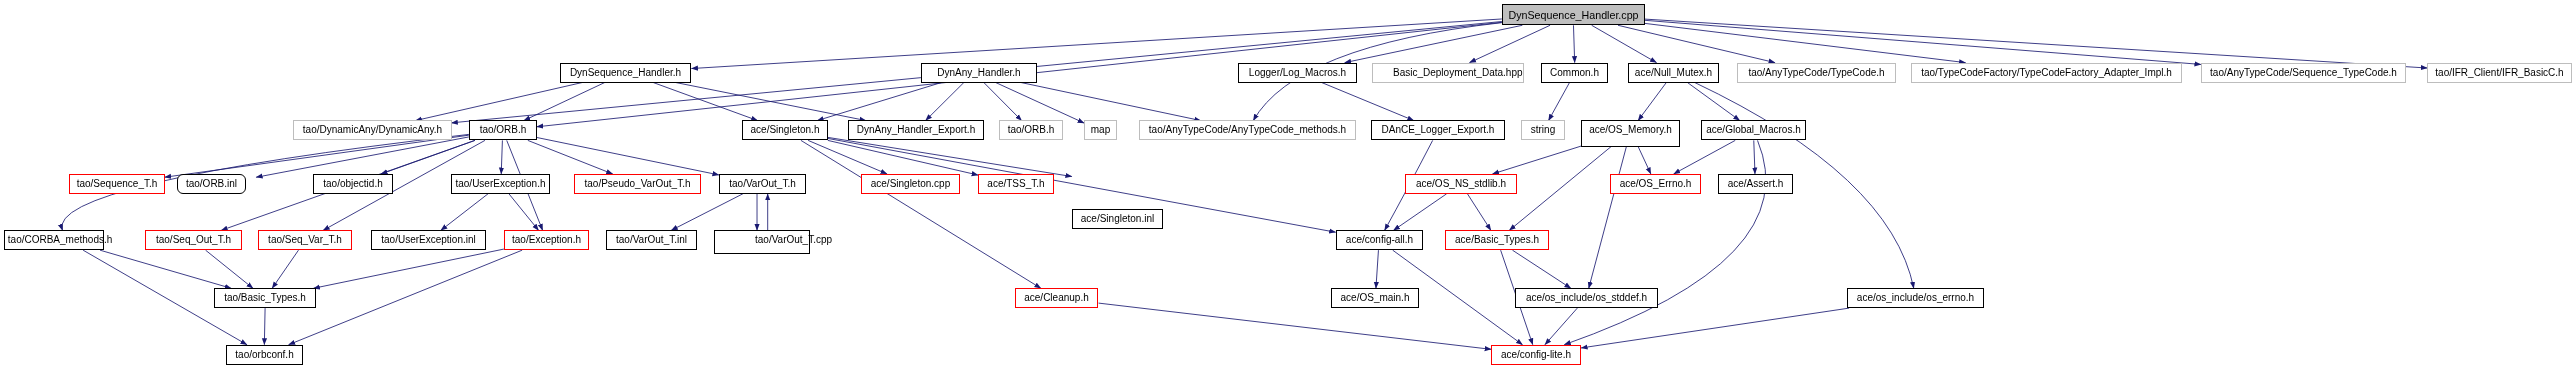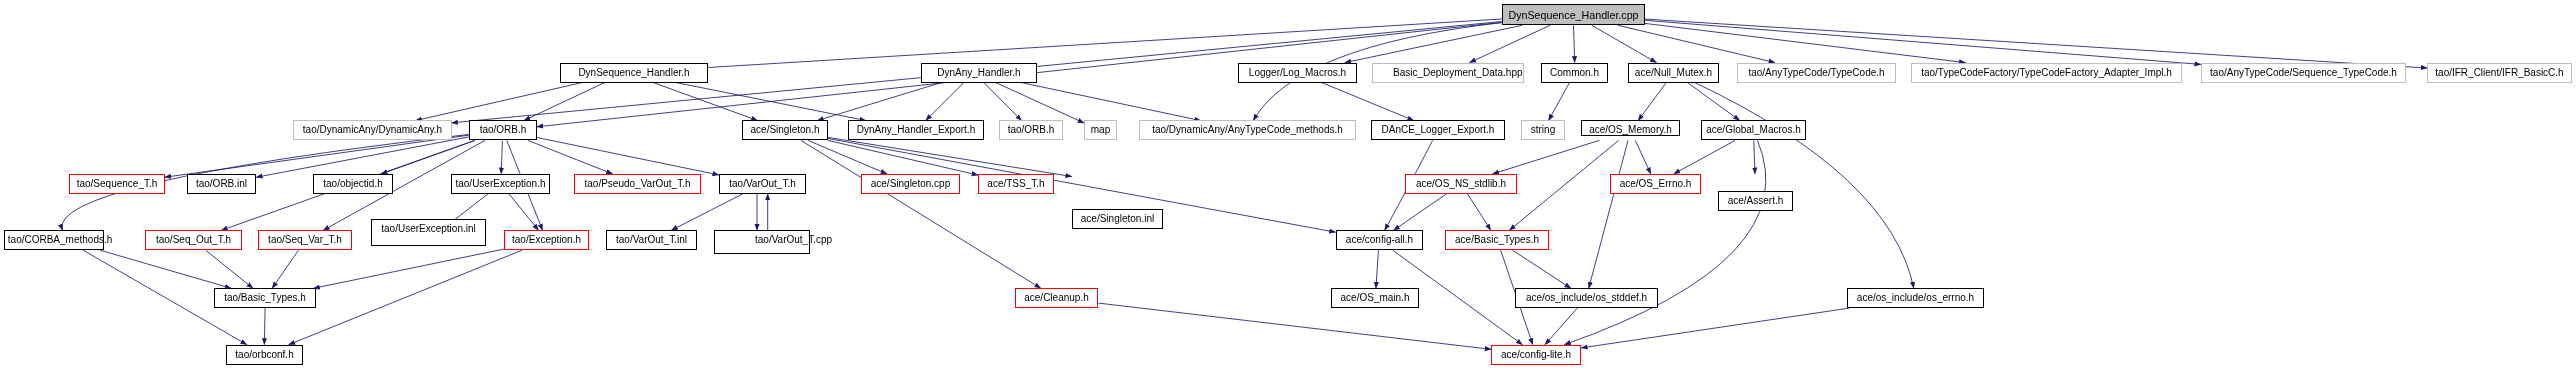--- a/index.html
+++ b/index.html
@@ -91,57 +91,57 @@
         <path d="M391.51973684210526,328 L356.98026315789474,378" stroke="#191970" stroke-width="1.1" marker-end="url(#arrow)"></path>
         <path d="M661,326.5338753387534 L411.11842105263156,378" stroke="#191970" stroke-width="1.1" marker-end="url(#arrow)"></path>
         <path d="M684.89,328 L378.61,452" stroke="#191970" stroke-width="1.1" marker-end="url(#arrow)"></path>
         <path d="M347.7364864864865,404 L346.7635135135135,452" stroke="#191970" stroke-width="1.1" marker-end="url(#arrow)"></path>
         <path d="M974.527027027027,254 L880.472972972973,302" stroke="#191970" stroke-width="1.1" marker-end="url(#arrow)"></path>
         <path d="M993,254 L993,302" stroke="#191970" stroke-width="1.1" marker-end="url(#arrow)"></path>
         <path d="M1007,302 L1007,254" stroke="#191970" stroke-width="1.1" marker-end="url(#arrow)"></path>
       </g>
   </svg>
 <div class="node main" style="left: 1502px; top: 3.8px; width: 143px; height: 21.3px; line-height: 20px; background: rgb(191, 191, 191);">DynSequence_Handler.cpp</div>
-    <div class="node black" style="left: 560px; top: 63px; width: 148px; height: 20px; line-height: 18.3px;">DynSequence_Handler.h</div>
+    <div class="node black" style="left: 560px; top: 63px; width: 131px; height: 20px; line-height: 18.3px;">DynSequence_Handler.h</div>
     <div class="node black" style="left: 921px; top: 63px; width: 116px; height: 20px; line-height: 18.3px;">DynAny_Handler.h</div>
     <div class="node black" style="left: 1238px; top: 63px; width: 119px; height: 20px; line-height: 18.3px;">Logger/Log_Macros.h</div>
     <div class="node grey" style="left: 1372px; top: 63px; width: 152px; height: 20px; line-height: 18.3px; border-color: rgb(189, 189, 189); padding-left: 20px;">Basic_Deployment_Data.hpp</div>
     <div class="node black" style="left: 1541px; top: 63px; width: 67px; height: 20px; line-height: 18.3px;">Common.h</div>
     <div class="node black" style="left: 1628px; top: 63px; width: 91px; height: 20px; line-height: 18.3px;">ace/Null_Mutex.h</div>
     <div class="node grey" style="left: 1737px; top: 63px; width: 159px; height: 20px; line-height: 18.3px; border-color: rgb(189, 189, 189);">tao/AnyTypeCode/TypeCode.h</div>
     <div class="node grey" style="left: 2201px; top: 63px; width: 205px; height: 20px; line-height: 18.3px; border-color: rgb(189, 189, 189);">tao/AnyTypeCode/Sequence_TypeCode.h</div>
     <div class="node grey" style="left: 1911px; top: 63px; width: 271px; height: 20px; line-height: 18.3px; border-color: rgb(189, 189, 189);">tao/TypeCodeFactory/TypeCodeFactory_Adapter_Impl.h</div>
     <div class="node grey" style="left: 2427px; top: 63px; width: 145px; height: 20px; line-height: 18.3px; border-color: rgb(189, 189, 189);">tao/IFR_Client/IFR_BasicC.h</div>
     <div class="node grey" style="left: 293px; top: 120px; width: 159px; height: 20px; line-height: 18.3px; border-color: rgb(189, 189, 189);">tao/DynamicAny/DynamicAny.h</div>
     <div class="node black" style="left: 469px; top: 120px; width: 68px; height: 20px; line-height: 18.3px;">tao/ORB.h</div>
     <div class="node black" style="left: 742px; top: 120px; width: 86px; height: 20px; line-height: 18.3px;">ace/Singleton.h</div>
     <div class="node black" style="left: 848px; top: 120px; width: 136px; height: 20px; line-height: 18.3px;">DynAny_Handler_Export.h</div>
     <div class="node grey" style="left: 999px; top: 120px; width: 64px; height: 20px; line-height: 18.3px; border-color: rgb(189, 189, 189);">tao/ORB.h</div>
     <div class="node grey" style="left: 1084px; top: 120px; width: 33px; height: 20px; line-height: 18.3px; border-color: rgb(189, 189, 189);">map</div>
-    <div class="node grey" style="left: 1139px; top: 120px; width: 217px; height: 20px; line-height: 18.3px; border-color: rgb(189, 189, 189);">tao/DynamicAny/AnyTypeCode_methods.h</div>
+    <div class="node grey" style="left: 1139px; top: 120px; width: 217px; height: 20px; line-height: 18.3px; border-color: rgb(189, 189, 189);">tao/AnyTypeCode/AnyTypeCode_methods.h</div>
     <div class="node black" style="left: 1371px; top: 120px; width: 134px; height: 20px; line-height: 18.3px;">DAnCE_Logger_Export.h</div>
     <div class="node grey" style="left: 1521px; top: 120px; width: 44px; height: 20px; line-height: 18.3px; border-color: rgb(189, 189, 189);">string</div>
-    <div class="node black" style="left: 1581px; top: 120px; width: 99px; height: 16px; line-height: 18.3px;">ace/OS_Memory.h</div>
+    <div class="node black" style="left: 1581px; top: 120px; width: 99px; height: 27px; line-height: 18.3px;">ace/OS_Memory.h</div>
     <div class="node black" style="left: 1701px; top: 120px; width: 105px; height: 20px; line-height: 18.3px;">ace/Global_Macros.h</div>
     <div class="node red" style="left: 69px; top: 174px; width: 96px; height: 20px; line-height: 18.3px; border-color: rgb(255, 0, 0);">tao/Sequence_T.h</div>
-    <div class="node black" style="left: 187px; top: 174px; width: 69px; height: 20px; line-height: 18.3px;">tao/ORB.inl</div>
+    <div class="node black" style="left: 177px; top: 174px; width: 69px; height: 20px; line-height: 18.3px; border-radius: 6px;">tao/ORB.inl</div>
     <div class="node black" style="left: 313px; top: 174px; width: 80px; height: 20px; line-height: 18.3px;">tao/objectid.h</div>
     <div class="node black" style="left: 451px; top: 174px; width: 99px; height: 20px; line-height: 18.3px; text-align: center;">tao/UserException.h</div>
     <div class="node red" style="left: 574px; top: 174px; width: 127px; height: 20px; line-height: 18.3px; border-color: rgb(255, 0, 0);">tao/Pseudo_VarOut_T.h</div>
     <div class="node black" style="left: 719px; top: 174px; width: 87px; height: 20px; line-height: 18.3px;">tao/VarOut_T.h</div>
     <div class="node red" style="left: 861px; top: 174px; width: 99px; height: 20px; line-height: 18.3px; border-color: rgb(255, 0, 0);">ace/Singleton.cpp</div>
     <div class="node red" style="left: 978px; top: 174px; width: 76px; height: 20px; line-height: 18.3px; border-color: rgb(255, 0, 0);">ace/TSS_T.h</div>
     <div class="node black" style="left: 1072px; top: 174px; width: 91px; height: 20px; line-height: 18.3px; margin-top: 35px;">ace/Singleton.inl</div>
     <div class="node red" style="left: 1405px; top: 174px; width: 112px; height: 20px; line-height: 18.3px; border-color: rgb(255, 0, 0);">ace/OS_NS_stdlib.h</div>
     <div class="node red" style="left: 1610px; top: 174px; width: 91px; height: 20px; line-height: 18.3px; border-color: rgb(255, 0, 0);">ace/OS_Errno.h</div>
-    <div class="node black" style="left: 1718px; top: 191px; width: 75px; height: 20px; line-height: 18.3px;">ace/Assert.h</div>
+    <div class="node black" style="left: 1718px; top: 174px; width: 75px; height: 20px; line-height: 18.3px;">ace/Assert.h</div>
     <div class="node black" style="left: 3.8px; top: 230px; width: 100px; height: 20px; line-height: 18.3px;">tao/CORBA_methods.h</div>
     <div class="node red" style="left: 145px; top: 230px; width: 97px; height: 20px; line-height: 18.3px; border-color: rgb(255, 0, 0);">tao/Seq_Out_T.h</div>
     <div class="node red" style="left: 258px; top: 230px; width: 94px; height: 20px; line-height: 18.3px; border-color: rgb(255, 0, 0);">tao/Seq_Var_T.h</div>
-    <div class="node black" style="left: 371px; top: 219px; width: 115px; height: 27px; line-height: 18.3px;">tao/UserException.inl</div>
+    <div class="node black" style="left: 371px; top: 230px; width: 115px; height: 20px; line-height: 18.3px;">tao/UserException.inl</div>
     <div class="node red" style="left: 504px; top: 230px; width: 85px; height: 20px; line-height: 18.3px; border-color: rgb(255, 0, 0);">tao/Exception.h</div>
     <div class="node black" style="left: 606px; top: 230px; width: 91px; height: 20px; line-height: 18.3px;">tao/VarOut_T.inl</div>
     <div class="node black" style="left: 714px; top: 230px; width: 96px; height: 24px; line-height: 18.3px; padding-left: 40px;">tao/VarOut_T.cpp</div>
     <div class="node black" style="left: 1336px; top: 230px; width: 87px; height: 20px; line-height: 18.3px;">ace/config-all.h</div>
     <div class="node red" style="left: 1445px; top: 230px; width: 104px; height: 20px; line-height: 18.3px; border-color: rgb(255, 0, 0);">ace/Basic_Types.h</div>
     <div class="node black" style="left: 214px; top: 288px; width: 102px; height: 20px; line-height: 18.3px;">tao/Basic_Types.h</div>
     <div class="node red" style="left: 1015px; top: 288px; width: 83px; height: 20px; line-height: 18.3px; border-color: rgb(255, 0, 0);">ace/Cleanup.h</div>
     <div class="node black" style="left: 1331px; top: 288px; width: 88px; height: 20px; line-height: 18.3px;">ace/OS_main.h</div>
     <div class="node black" style="left: 1515px; top: 288px; width: 143px; height: 20px; line-height: 18.3px;">ace/os_include/os_stddef.h</div>
     <div class="node black" style="left: 1847px; top: 288px; width: 137px; height: 20px; line-height: 18.3px;">ace/os_include/os_errno.h</div>

